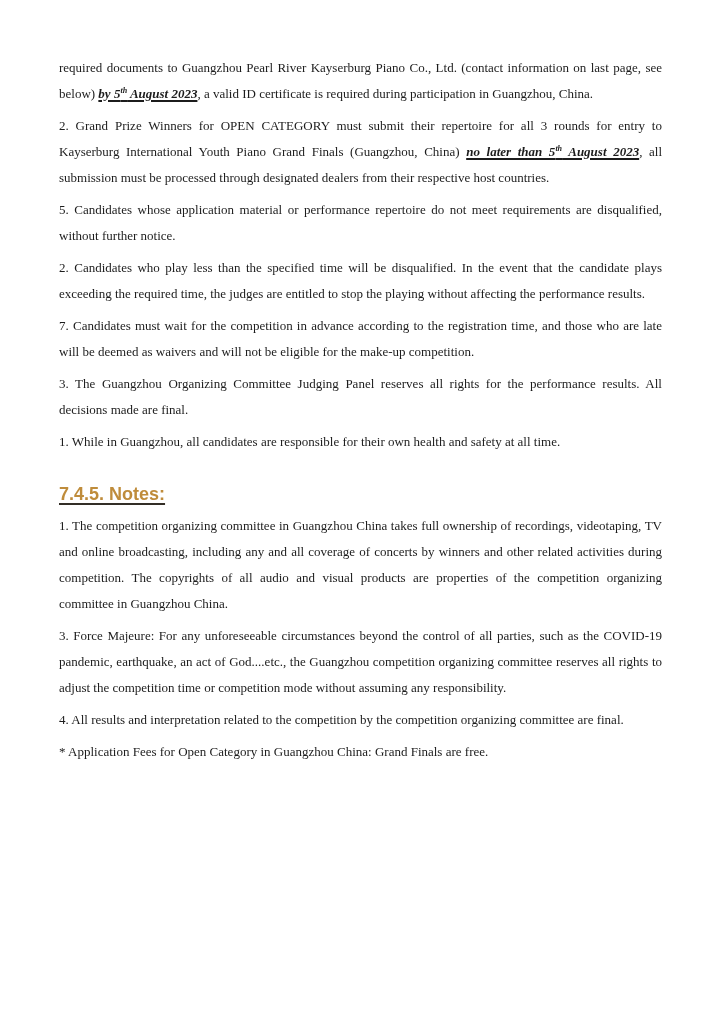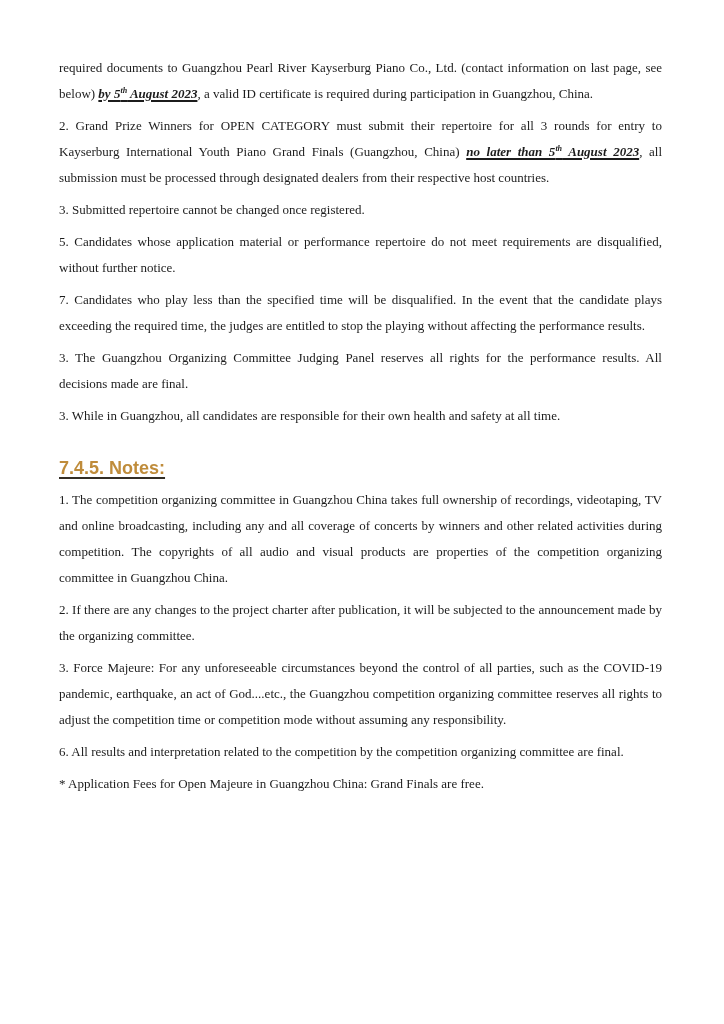--- a/index.html
+++ b/index.html
@@ -56,25 +56,24 @@
     text-underline-offset: 3px;
   }
 </style>
 </head>
 <body>
 
 <div class="page">
   <div class="doc" id="doc">
       <p class="para"><span class="run-normal">required documents to Guangzhou Pearl River Kayserburg Piano Co., Ltd. (contact information on last page, see below) </span><span class="run-emphasis"><span>by 5</span><sup>th</sup><span> August 2023</span></span><span class="run-normal">, a valid ID certificate is required during participation in Guangzhou, China.</span></p>
       <p class="para"><span class="run-normal">2. Grand Prize Winners for OPEN CATEGORY must submit their repertoire for all 3 rounds for entry to Kayserburg International Youth Piano Grand Finals (Guangzhou, China) </span><span class="run-emphasis"><span>no later than 5</span><sup>th</sup><span> August 2023</span></span><span class="run-normal">, all submission must be processed through designated dealers from their respective host countries.</span></p>
-      <p class="para"><span class="run-normal">3. Submitted repertoire cannot be changed once registered.</span></p>
       <p class="para"><span class="run-normal">5. Candidates whose application material or performance repertoire do not meet requirements are disqualified, without further notice.</span></p>
-      <p class="para"><span class="run-normal">7. Candidates who play less than the specified time will be disqualified. In the event that the candidate plays exceeding the required time, the judges are entitled to stop the playing without affecting the performance results.</span></p>
+      <p class="para"><span class="run-normal">2. Candidates who play less than the specified time will be disqualified. In the event that the candidate plays exceeding the required time, the judges are entitled to stop the playing without affecting the performance results.</span></p>
+      <p class="para"><span class="run-normal">7. Candidates must wait for the competition in advance according to the registration time, and those who are late will be deemed as waivers and will not be eligible for the make-up competition.</span></p>
       <p class="para"><span class="run-normal">3. The Guangzhou Organizing Committee Judging Panel reserves all rights for the performance results. All decisions made are final.</span></p>
-      <p class="para"><span class="run-normal">3. While in Guangzhou, all candidates are responsible for their own health and safety at all time.</span></p>
+      <p class="para"><span class="run-normal">1. While in Guangzhou, all candidates are responsible for their own health and safety at all time.</span></p>
       <h3 class="notes-heading"><span class="run-heading">7.4.5. Notes:</span></h3>
       <p class="para"><span class="run-normal">1. The competition organizing committee in Guangzhou China takes full ownership of recordings, videotaping, TV and online broadcasting, including any and all coverage of concerts by winners and other related activities during competition. The copyrights of all audio and visual products are properties of the competition organizing committee in Guangzhou China.</span></p>
-      <p class="para"><span class="run-normal">2. If there are any changes to the project charter after publication, it will be subjected to the announcement made by the organizing committee.</span></p>
       <p class="para"><span class="run-normal">3. Force Majeure: For any unforeseeable circumstances beyond the control of all parties, such as the COVID-19 pandemic, earthquake, an act of God....etc., the Guangzhou competition organizing committee reserves all rights to adjust the competition time or competition mode without assuming any responsibility.</span></p>
-      <p class="para"><span class="run-normal">6. All results and interpretation related to the competition by the competition organizing committee are final.</span></p>
-      <p class="para"><span class="run-normal">* Application Fees for Open Majeure in Guangzhou China: Grand Finals are free.</span></p>
+      <p class="para"><span class="run-normal">4. All results and interpretation related to the competition by the competition organizing committee are final.</span></p>
+      <p class="para"><span class="run-normal">* Application Fees for Open Category in Guangzhou China: Grand Finals are free.</span></p>
     </div>
 </div>
 
 </body></html>

